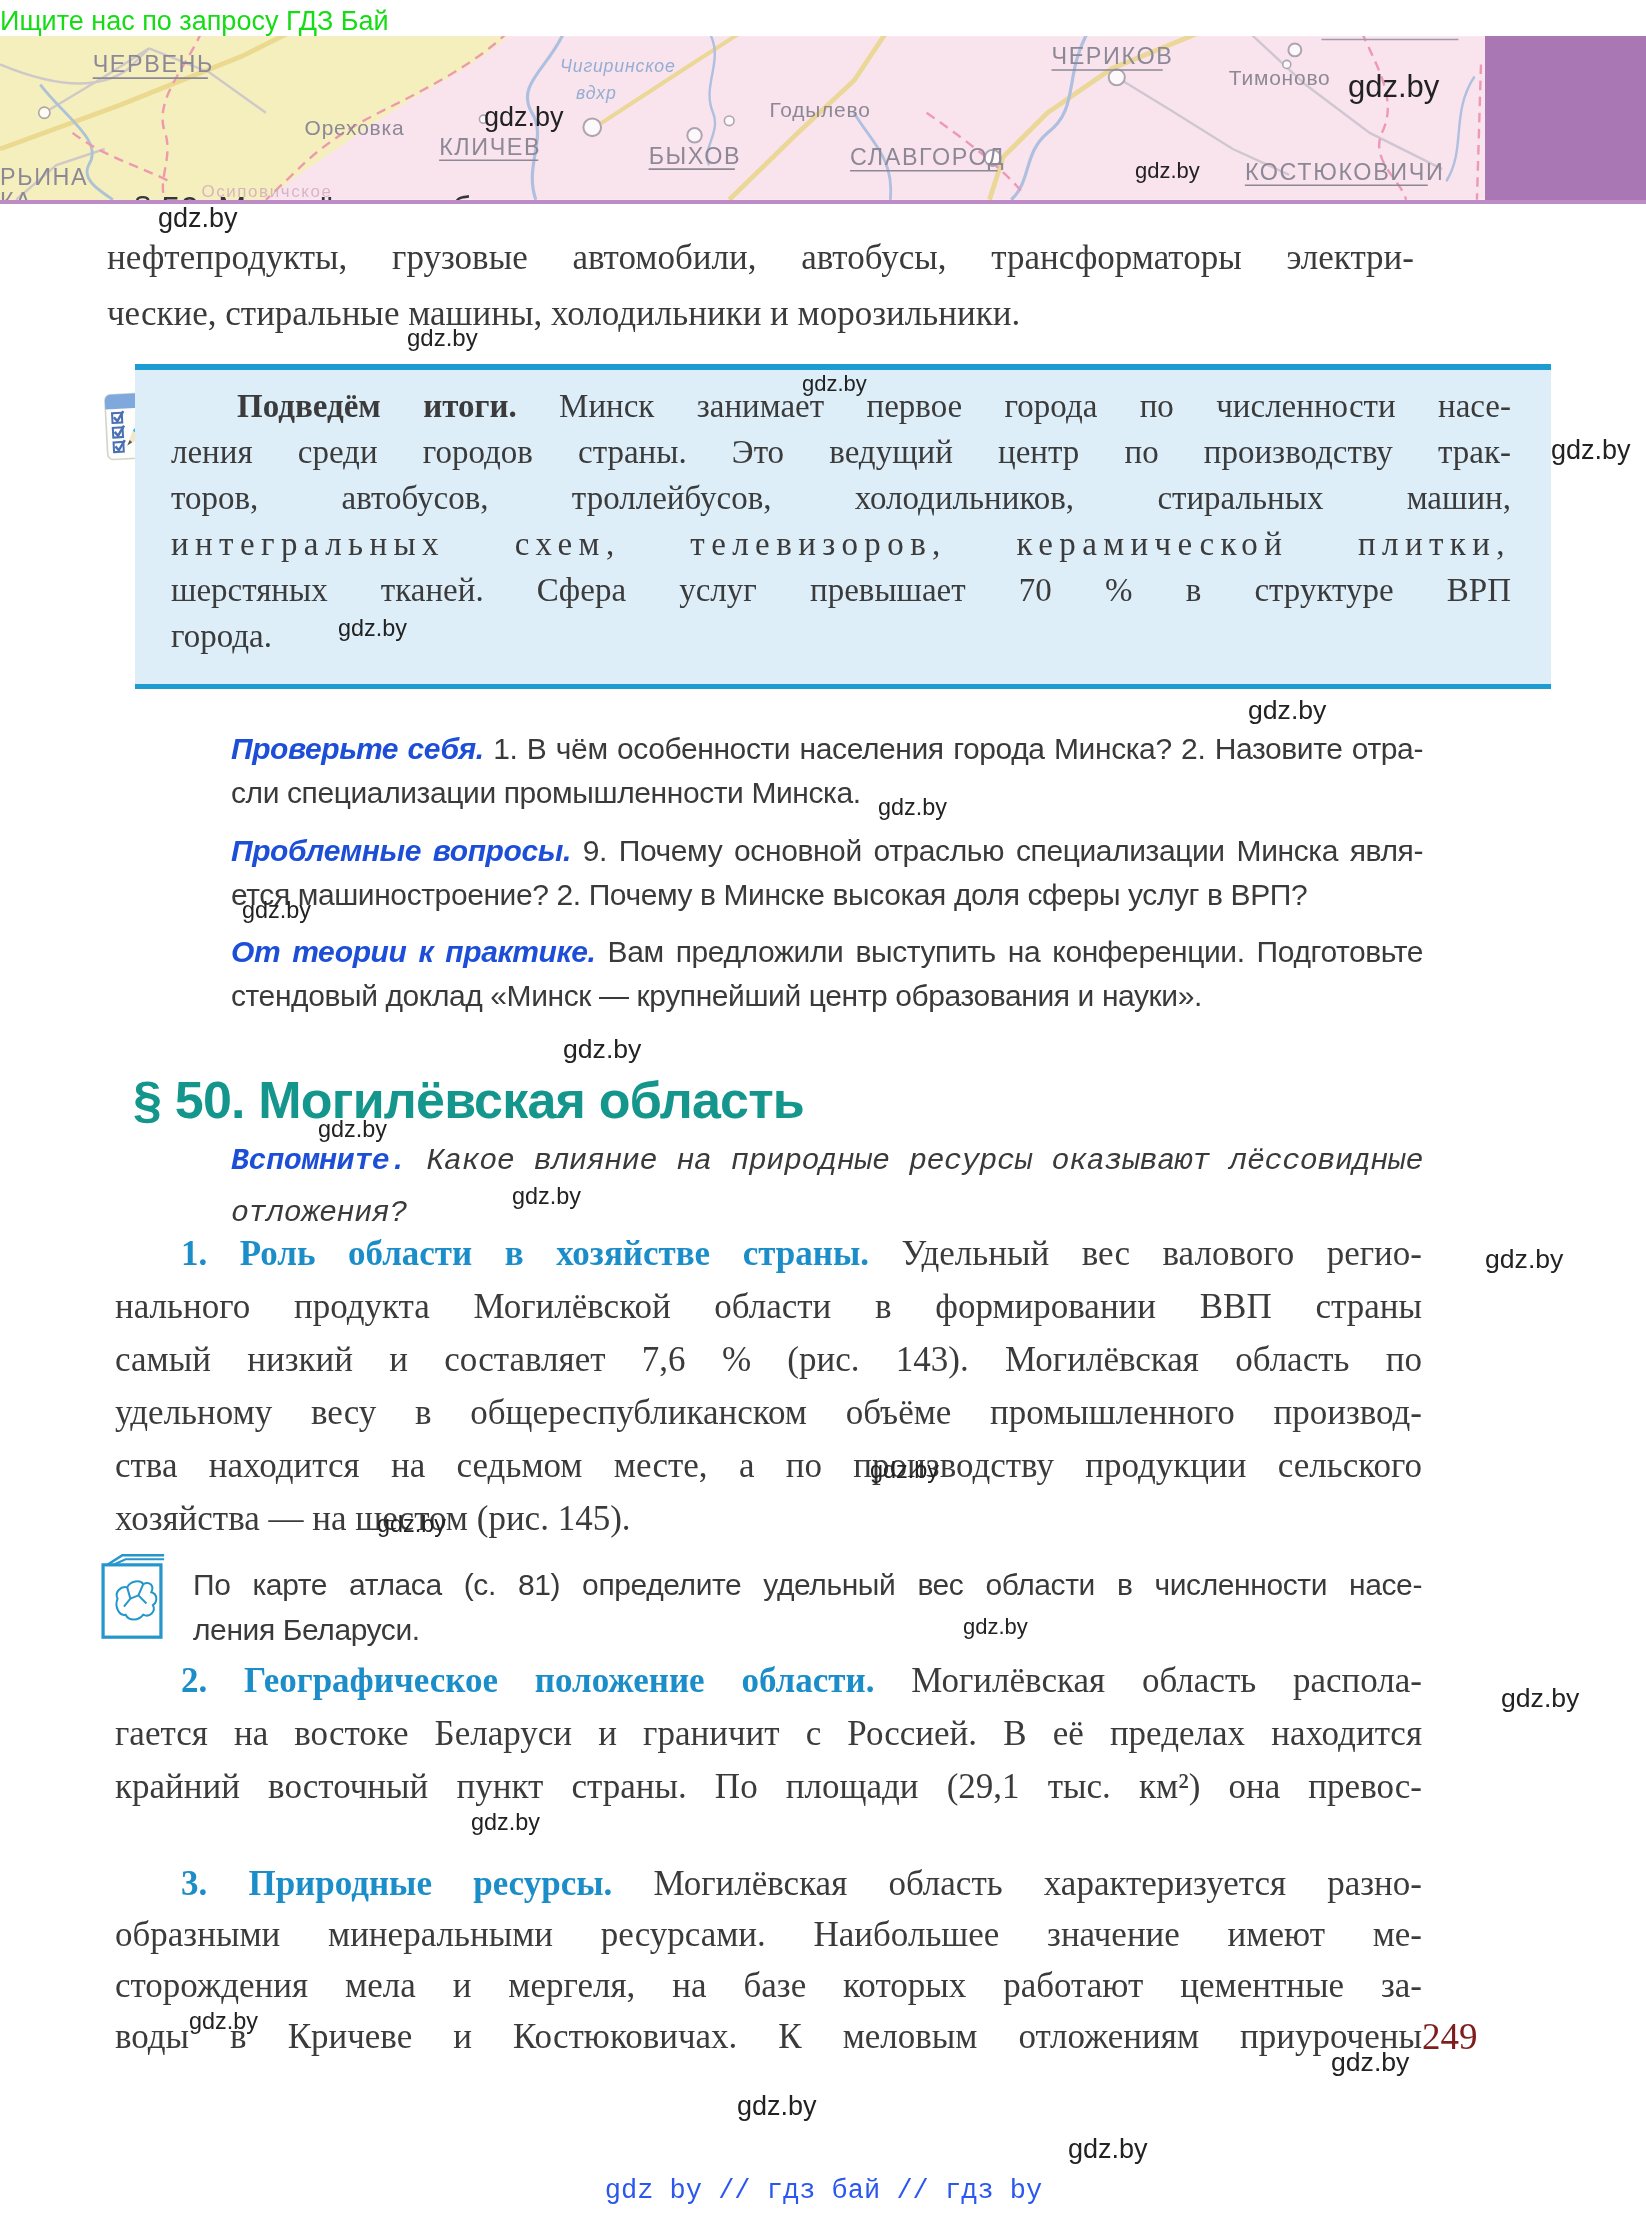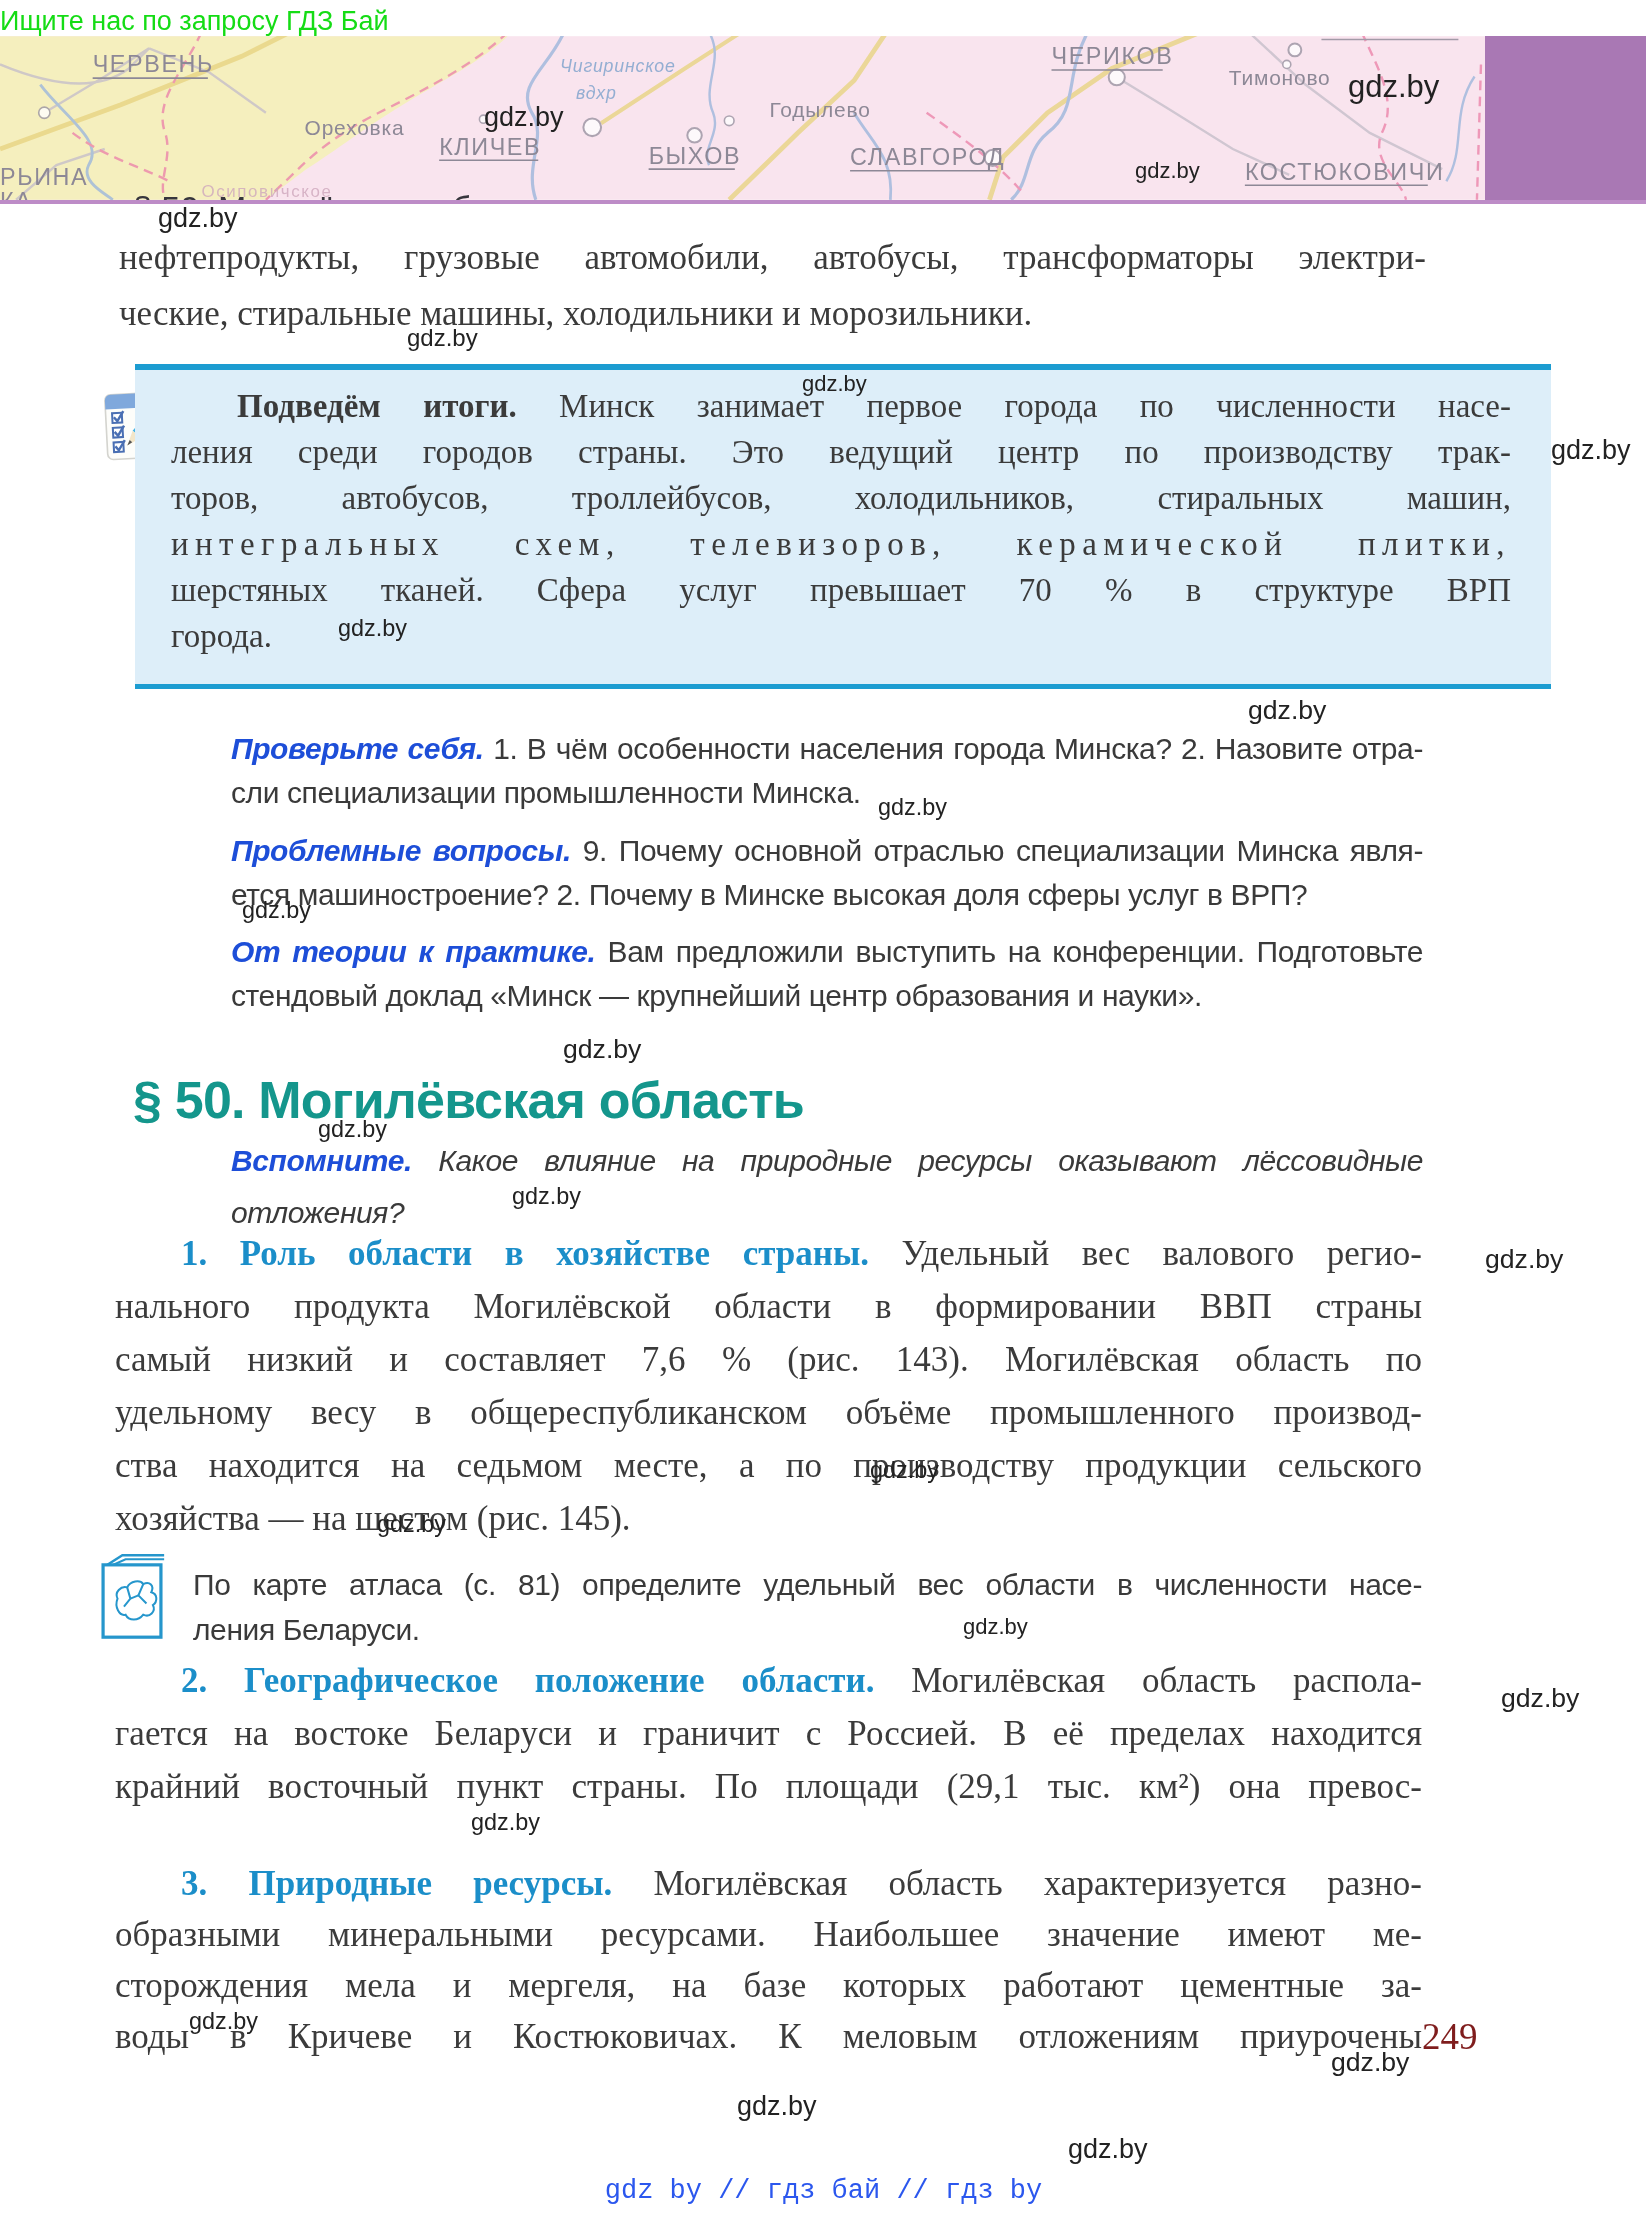--- a/index.html
+++ b/index.html
@@ -22,39 +22,39 @@
   .wm{position:absolute;font-family:"Liberation Sans","DejaVu Sans",sans-serif;color:#222;white-space:nowrap;}
   .footerlinks{position:absolute;left:0;top:2176px;width:100%;text-align:center;
         font-family:Liberation Mono, monospace;font-size:27px;color:#2b57ee;}
   
   .ser{font-family:"Liberation Serif","DejaVu Serif",serif;font-size:35px;color:#3b3b3b;}
   .blk{position:absolute;}
   .line{white-space:normal;}
   .j{text-align:justify;text-align-last:justify;}
   .l{text-align:left;text-align-last:left;}
   .ind{text-indent:66px;}
-  .p1{left:119px;width:1307px;top:230px;line-height:56px;}
+  .p1{left:107px;width:1307px;top:230px;line-height:56px;}
   
   .sumbox{position:absolute;left:135px;top:364px;width:1340px;height:301px;
           background:#ddeef9;border-top:6.4px solid #1c9cd1;border-bottom:5.6px solid #1c9cd1;
           padding:13px 40px 0 36px;box-sizing:content-box;}
   .sumbox .line{font-size:33px;line-height:46px;}
   .sumbox b{font-weight:700;}
   .sp{letter-spacing:6.4px;}
   
   .sans{font-family:"Liberation Sans","DejaVu Sans",sans-serif;font-size:30px;color:#3a3a3a;letter-spacing:-0.4px;}
   .sans .line{line-height:44px;}
   .lbl{color:#1d4ed8;font-weight:700;font-style:italic;}
   .chk{left:231px;width:1192px;top:727px;}
   .prb{left:231px;width:1192px;top:829px;}
   .thp{left:231px;width:1192px;top:930px;}
   .sectitle{position:absolute;left:133px;top:1070px;
       font-family:"Liberation Sans","DejaVu Sans",sans-serif;font-weight:700;
       font-size:52px;color:#14968c;letter-spacing:-0.8px;}
-  .rec{left:231px;width:1192px;top:1135px;font-style:italic;}
+  .rec{left:231px;width:1192px;top:1135px;font-style:italic;font-family:Liberation Mono, monospace;}
   .rec .line{line-height:52px;}
   .shead{color:#1b8ec9;font-weight:700;}
   .s1{left:115px;width:1307px;top:1227px;line-height:53px;}
   .atl{left:193px;width:1229px;top:1562px;}
   .atl .line{line-height:45px;}
   .s2{left:115px;width:1307px;top:1654px;line-height:53px;}
   .s3{left:115px;width:1307px;top:1858px;line-height:51px;}
   .pagenum{position:absolute;left:1422px;top:2015px;font-size:37px;color:#7f1d1d;}
   .icon{position:absolute;}
 </style>

